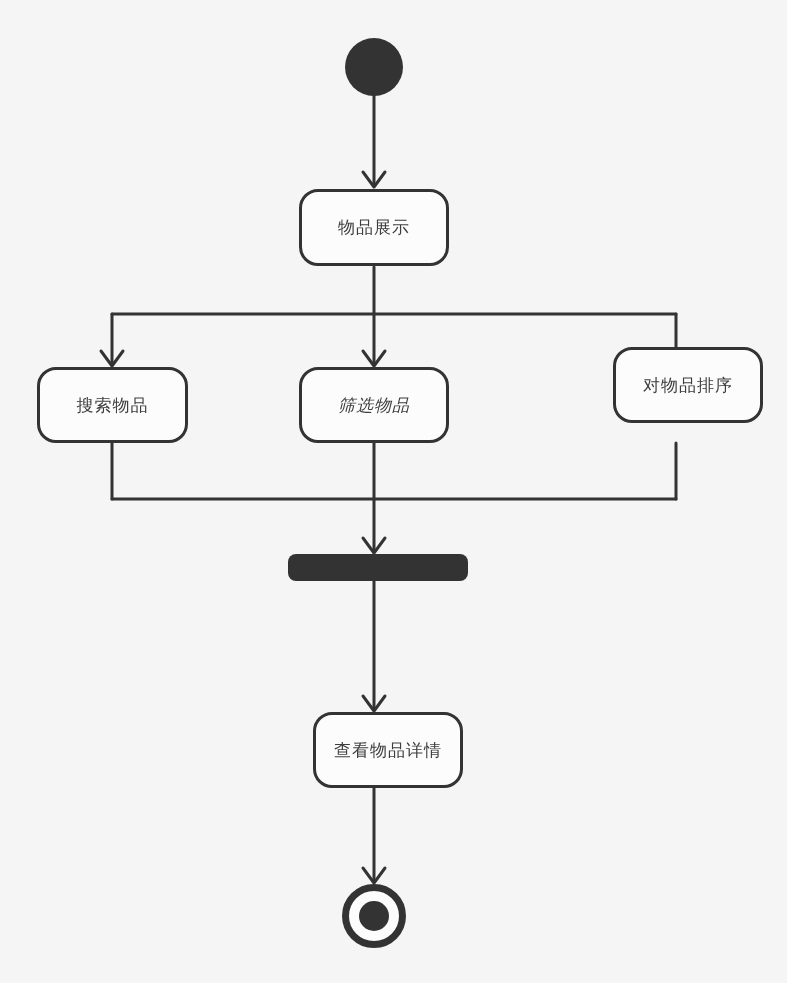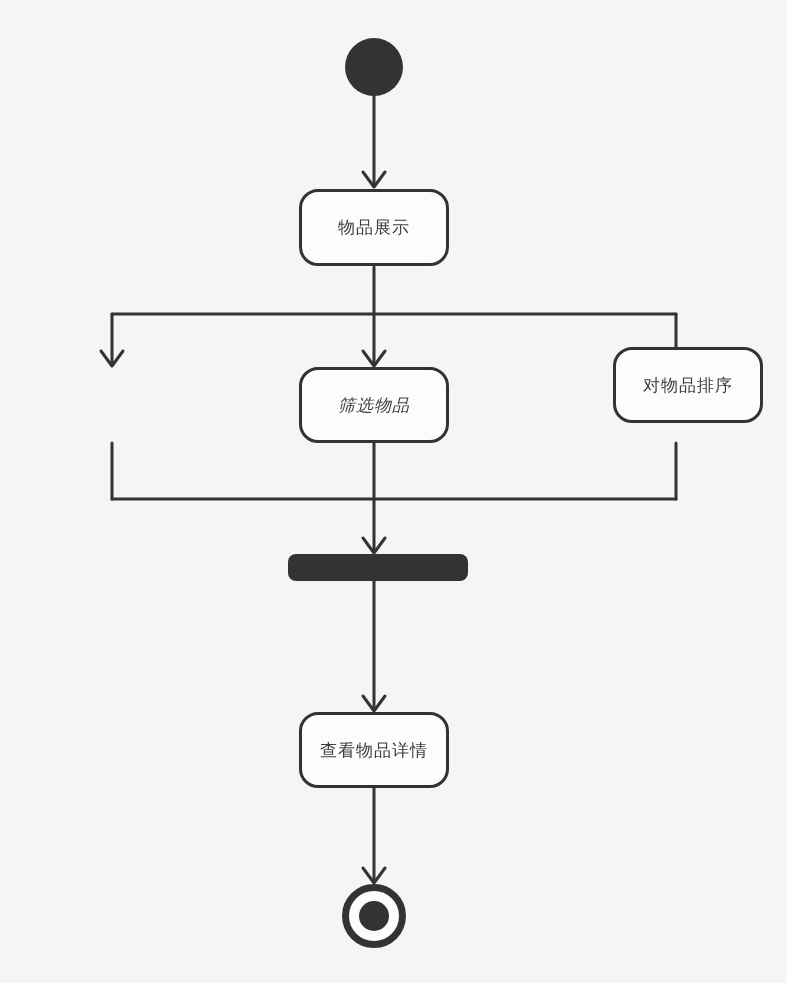--- a/index.html
+++ b/index.html
@@ -49,21 +49,21 @@
     align-items: center;
     justify-content: center;
     font-size: 17px;
     color: #3d3d3d;
     letter-spacing: 1px;
   }
   .activity-display { left: 299px; top: 189px; width: 150px; height: 77px; }
   .activity-search  { left: 37px;  top: 367px; width: 151px; height: 76px; }
   .activity-filter  { left: 299px; top: 367px; width: 150px; height: 76px; font-style: italic; }
   .activity-sort    { left: 601px; top: 347px; width: 150px; height: 76px; margin-left: 12px; }
-  .activity-detail  { left: 299px; top: 712px; width: 150px; height: 76px; }
+  .activity-detail  { left: 313px; top: 712px; width: 150px; height: 76px; }
   .join-bar {
     left: 288px;
     top: 554px;
     width: 180px;
     height: 27px;
     border-radius: 8px;
     background: #333333;
   }
   .final-node {
     left: 342px;
@@ -124,20 +124,23 @@
       <path d="M363,868 L374,883 L385,868"></path>
     </g>
   </svg>
 
   <div class="node initial-node"></div>
 
   <div class="node activity activity-display">
     <span>物品展示</span>
   </div>
 
+  <div class="node activity activity-search">
+    <span>搜索物品</span>
+  </div>
 
   <div class="node activity activity-filter">
     <span>筛选物品</span>
   </div>
 
   <div class="node activity activity-sort">
     <span>对物品排序</span>
   </div>
 
   <div class="node join-bar"></div>

